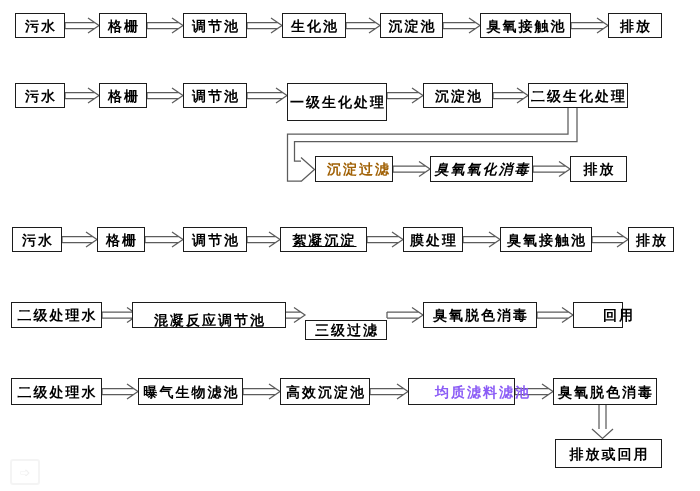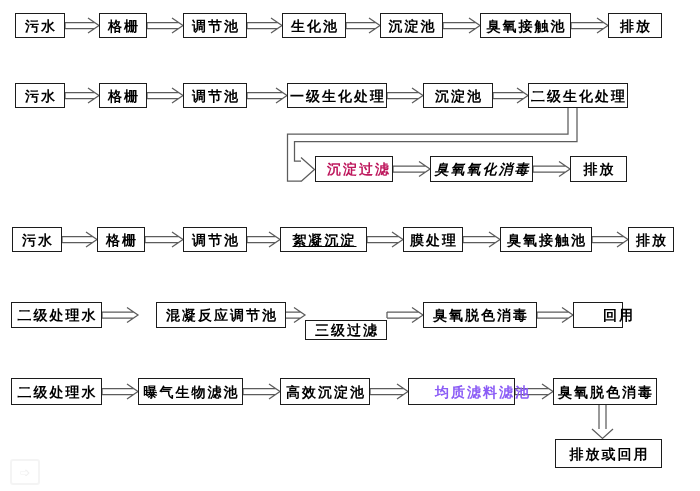--- a/index.html
+++ b/index.html
@@ -102,31 +102,31 @@
       </div>
       <div class="node" style="left: 15px; top: 83px; width: 50px; height: 25px; border-color: rgb(28, 28, 28);">
         <span style="color: rgb(0, 0, 0);">污水</span>
       </div>
       <div class="node" style="left: 99px; top: 83px; width: 48px; height: 25px; border-color: rgb(28, 28, 28);">
         <span style="color: rgb(0, 0, 0);">格栅</span>
       </div>
       <div class="node" style="left: 183px; top: 83px; width: 64px; height: 25px; border-color: rgb(28, 28, 28);">
         <span style="color: rgb(0, 0, 0);">调节池</span>
       </div>
-      <div class="node" style="left: 287px; top: 83px; width: 100px; height: 25px; border-color: rgb(28, 28, 28);">
+      <div class="node" style="left: 287px; top: 83px; width: 100px; height: 38px; border-color: rgb(28, 28, 28);">
         <span style="color: rgb(0, 0, 0);">一级生化处理</span>
       </div>
       <div class="node" style="left: 423px; top: 83px; width: 70px; height: 25px; border-color: rgb(28, 28, 28);">
         <span style="color: rgb(0, 0, 0);">沉淀池</span>
       </div>
       <div class="node" style="left: 528px; top: 83px; width: 100px; height: 25px; border-color: rgb(28, 28, 28);">
         <span style="color: rgb(0, 0, 0);">二级生化处理</span>
       </div>
       <div class="node" style="left: 315px; top: 156px; width: 78px; height: 26px; border-color: rgb(28, 28, 28);">
-        <span style="color: #be185d; margin-left: 8px;">沉淀过滤</span>
+        <span style="color: #a16207; margin-left: 8px;">沉淀过滤</span>
       </div>
       <div class="node" style="left: 430px; top: 156px; width: 103px; height: 26px; border-color: rgb(28, 28, 28);">
         <span style="color: rgb(0, 0, 0); font-style: italic;">臭氧氧化消毒</span>
       </div>
       <div class="node" style="left: 570px; top: 156px; width: 57px; height: 26px; border-color: rgb(28, 28, 28);">
         <span style="color: rgb(0, 0, 0);">排放</span>
       </div>
       <div class="node" style="left: 12px; top: 227px; width: 50px; height: 25px; border-color: rgb(28, 28, 28);">
         <span style="color: rgb(0, 0, 0);">污水</span>
       </div>
@@ -144,21 +144,21 @@
       </div>
       <div class="node" style="left: 500px; top: 227px; width: 92px; height: 25px; border-color: rgb(28, 28, 28);">
         <span style="color: rgb(0, 0, 0);">臭氧接触池</span>
       </div>
       <div class="node" style="left: 628px; top: 227px; width: 46px; height: 25px; border-color: rgb(28, 28, 28);">
         <span style="color: rgb(0, 0, 0);">排放</span>
       </div>
       <div class="node" style="left: 11px; top: 302px; width: 91px; height: 26px; border-color: rgb(28, 28, 28);">
         <span style="color: rgb(0, 0, 0);">二级处理水</span>
       </div>
-      <div class="node" style="left: 156px; top: 302px; width: 130px; height: 26px; border-color: rgb(28, 28, 28);">
+      <div class="node" style="left: 132px; top: 302px; width: 154px; height: 26px; border-color: rgb(28, 28, 28); align-items: flex-end;">
         <span style="color: rgb(0, 0, 0);">混凝反应调节池</span>
       </div>
       <div class="node" style="left: 305px; top: 320px; width: 82px; height: 20px; border-color: rgb(28, 28, 28);">
         <span style="color: rgb(0, 0, 0);">三级过滤</span>
       </div>
       <div class="node" style="left: 423px; top: 302px; width: 114px; height: 26px; border-color: rgb(28, 28, 28);">
         <span style="color: rgb(0, 0, 0);">臭氧脱色消毒</span>
       </div>
       <div class="node" style="left: 573px; top: 302px; width: 50px; height: 26px; border-color: rgb(28, 28, 28); padding-left: 40px;">
         <span style="color: rgb(0, 0, 0);">回用</span>

